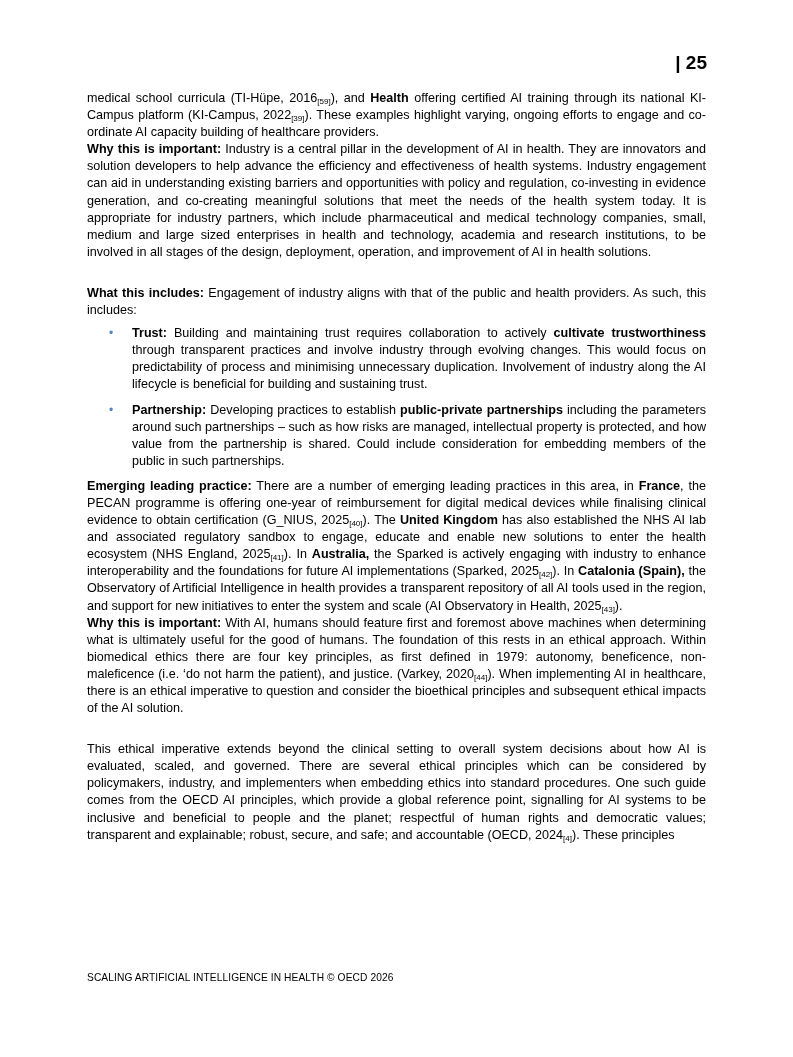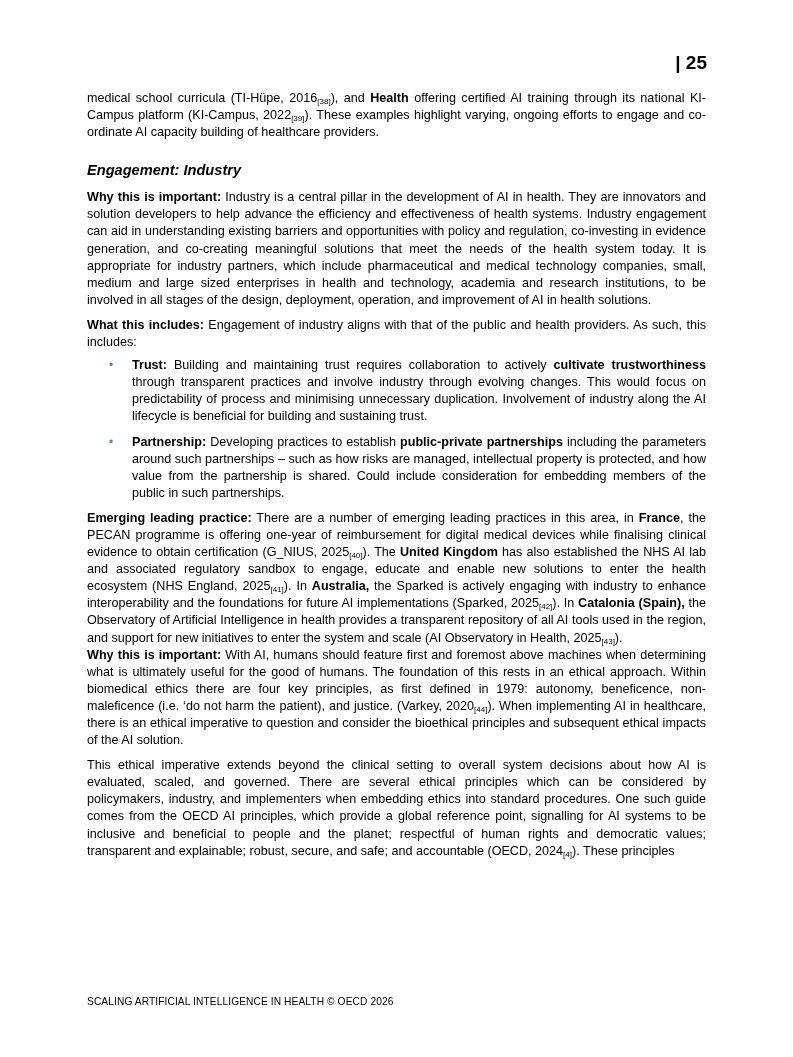--- a/index.html
+++ b/index.html
@@ -9,45 +9,44 @@
   }
   .page-num {
     position: absolute; top: 52px; right: 86px;
     font-size: 19px; font-weight: bold; letter-spacing: 0;
   }
   .content {
     position: absolute; left: 87px; top: 90px; width: 619px;
     font-size: 12.6px; line-height: 17.1px;
   }
   p { margin: 0; text-align: justify; }
-  .gap { margin-top: 8px; }
+  .gap { margin-top: 24px; }
   h2 {
     font-size: 14.6px; font-weight: bold; font-style: italic;
     margin: 20px 0 10px 0; line-height: 18px;
   }
   sub { font-size: 8px; vertical-align: -2px; line-height: 0; }
   ul { list-style: none; margin: 6px 0 0 0; padding: 0; }
   li { position: relative; padding-left: 45px; margin-bottom: 8px; text-align: justify; }
   li .bullet {
     position: absolute; left: 22px; top: 0; color: #4a86c8; font-size: 12px;
   }
   .footer {
-    position: absolute; left: 87px; top: 996px;
+    position: absolute; left: 87px; top: 972px;
     font-size: 10.2px; letter-spacing: 0.1px;
   }
 </style>
 </head>
 <body>
 
 <div class="page-num">| 25</div>
 
 <div class="content">
-  <p><span>medical school curricula (TI-Hüpe, 2016</span><sub>[38]</sub><span>), and </span><b>Health</b><span> offering certified AI training through its national KI-Campus platform (KI-Campus, 2022</span><sub>[39]</sub><span>). These examples highlight varying, ongoing efforts to engage and co-ordinate AI capacity building of healthcare providers.</span></p>
+  <p><span>medical school curricula (TI-Hüpe, 2016</span><sub>[59]</sub><span>), and </span><b>Health</b><span> offering certified AI training through its national KI-Campus platform (KI-Campus, 2022</span><sub>[39]</sub><span>). These examples highlight varying, ongoing efforts to engage and co-ordinate AI capacity building of healthcare providers.</span></p>
 
-  <h2>Engagement: Industry</h2>
 
   <p><b>Why this is important:</b><span> Industry is a central pillar in the development of AI in health. They are innovators and solution developers to help advance the efficiency and effectiveness of health systems. Industry engagement can aid in understanding existing barriers and opportunities with policy and regulation, co-investing in evidence generation, and co-creating meaningful solutions that meet the needs of the health system today. It is appropriate for industry partners, which include pharmaceutical and medical technology companies, small, medium and large sized enterprises in health and technology, academia and research institutions, to be involved in all stages of the design, deployment, operation, and improvement of AI in health solutions.</span></p>
 
   <p class="gap"><b>What this includes:</b><span> Engagement of industry aligns with that of the public and health providers. As such, this includes:</span></p>
 
   <ul>
     <li><span class="bullet">•</span><span><b>Trust:</b><span> Building and maintaining trust requires collaboration to actively </span><b>cultivate trustworthiness</b><span> through transparent practices and involve industry through evolving changes. This would focus on predictability of process and minimising unnecessary duplication. Involvement of industry along the AI lifecycle is beneficial for building and sustaining trust.</span></span></li>
     <li><span class="bullet">•</span><span><b>Partnership:</b><span> Developing practices to establish </span><b>public-private partnerships</b><span> including the parameters around such partnerships – such as how risks are managed, intellectual property is protected, and how value from the partnership is shared. Could include consideration for embedding members of the public in such partnerships.</span></span></li>
   </ul>
 

